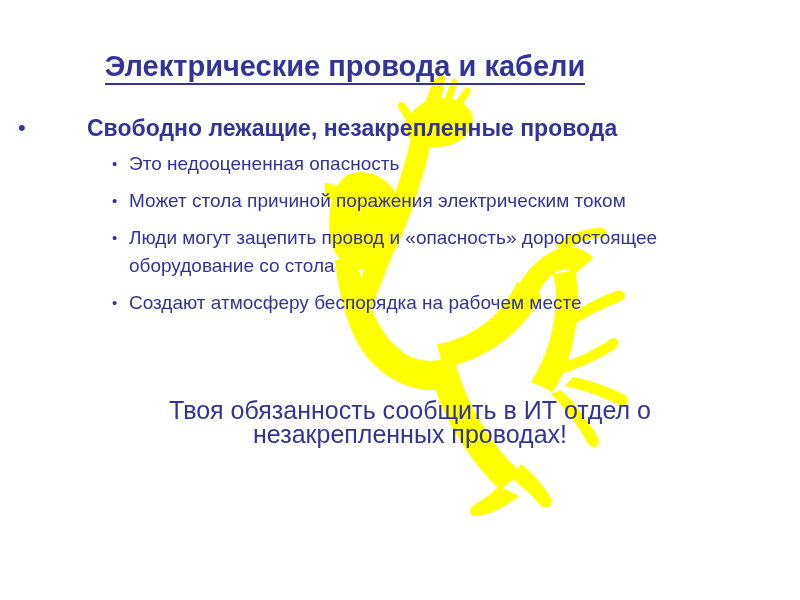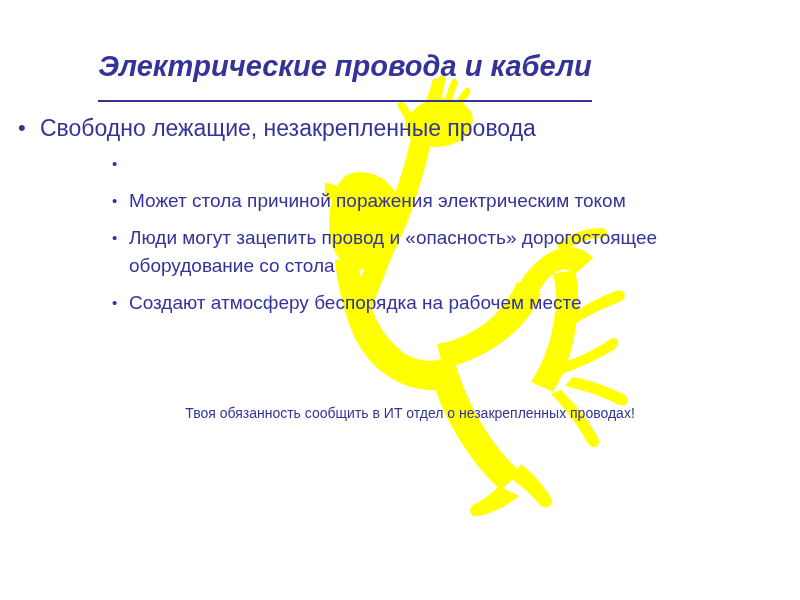--- a/index.html
+++ b/index.html
@@ -47,44 +47,44 @@
     width: 690px;
     text-align: center;
     font-size: 29px;
     font-weight: bold;
     color: #333399;
     letter-spacing: 0px;
     white-space: nowrap;
   }
   #title .ul {
     border-bottom: 2px solid #333399;
-    padding-bottom: 18px;
-    font-style: italic;
+    padding-bottom: 1px;
   }
   .lvl1 {
     position: absolute;
     left: 18px;
     top: 113px;
     width: 760px;
     display: flex;
     align-items: flex-start;
   }
   .lvl1 .dot {
     width: 22px;
     flex: 0 0 22px;
     font-size: 22px;
     line-height: 30px;
     color: #333399;
     text-align: left;
   }
   .lvl1 .txt {
     font-size: 23px;
-    font-weight: normal;
+    font-weight: bold;
     line-height: 30px;
     color: #333399;
+    margin-left: 47px;
   }
   #sublist {
     position: absolute;
     left: 112px;
     top: 150px;
     width: 640px;
   }
   .lvl2 {
     display: flex;
     align-items: flex-start;
@@ -102,22 +102,22 @@
     color: #333399;
     font-weight: normal;
     max-width: 608px;
   }
   #closing {
     position: absolute;
     left: 150px;
     top: 398px;
     width: 520px;
     text-align: center;
-    font-size: 14px;
-    line-height: 31px;
+    font-size: 25px;
+    line-height: 24px;
     color: #333399;
   }
 </style>
 </head>
 <body>
 
 <div id="slide">
 
   <svg id="clipart" viewBox="0 0 350 450" aria-hidden="true">
     <g fill="#ffff00">
@@ -169,20 +169,21 @@
     </div>
 
     <div class="lvl1">
       <span class="dot">•</span>
       <span class="txt">Свободно лежащие, незакрепленные провода</span>
     </div>
 
     <div id="sublist">
       <div class="lvl2">
         <span class="dot">•</span>
+        <span class="txt">Это недооцененная опасность</span>
       </div>
       <div class="lvl2">
         <span class="dot">•</span>
         <span class="txt">Может стола причиной поражения электрическим током</span>
       </div>
       <div class="lvl2">
         <span class="dot">•</span>
         <span class="txt">Люди могут зацепить провод и «опасность» дорогостоящее оборудование со стола</span>
       </div>
       <div class="lvl2">

